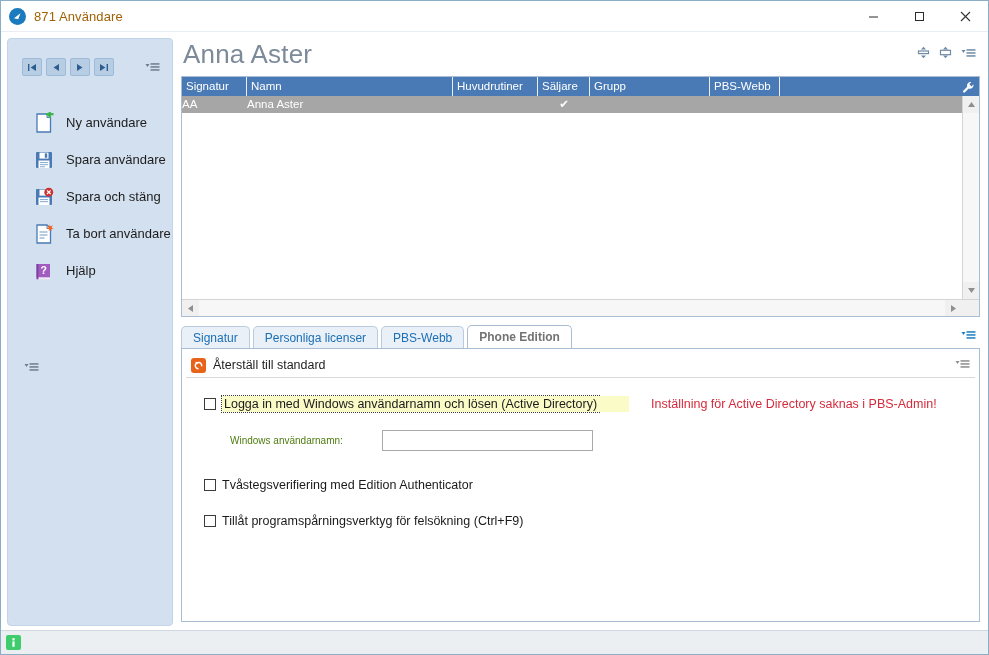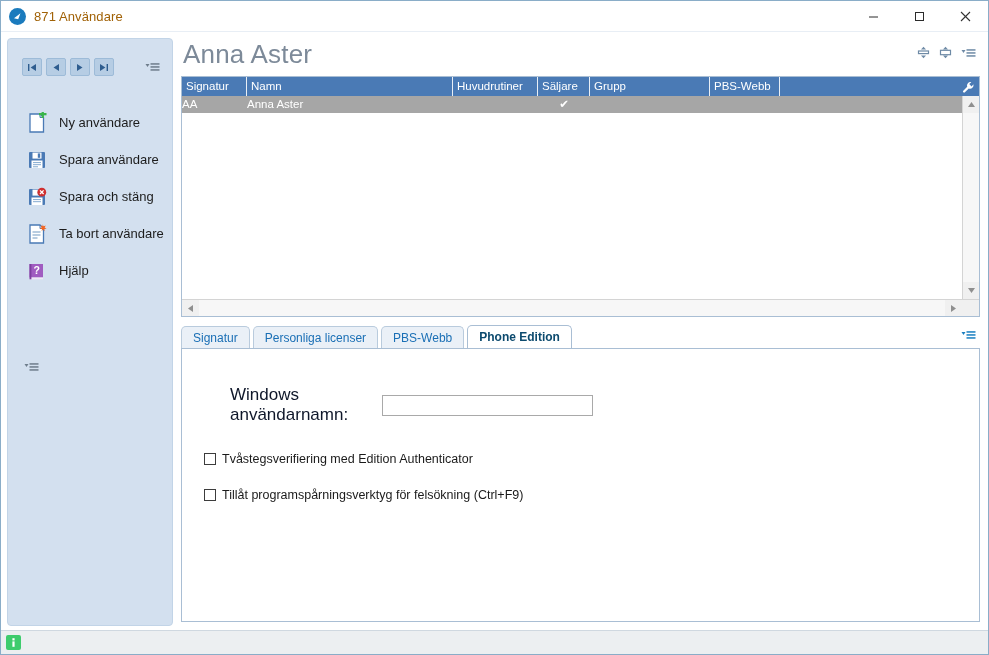--- a/index.html
+++ b/index.html
@@ -106,21 +106,21 @@
     display:flex; align-items:center; justify-content:center;
   }
   .nav-spacer { flex:1 1 auto; }
 
   .menu-icon { display:flex; align-items:center; }
 
   .actions { margin-top:28px; }
   .action {
     display:flex; align-items:center;
     height:37px;
-    padding-left:17px;
+    padding-left:24px;
     cursor:default;
   }
   .action-ico {
     width:24px; height:24px; flex:0 0 24px;
     margin-right:10px;
     display:flex; align-items:center; justify-content:center;
     position:relative;
   }
   .action-label { font-size:13px; color:#1c1c1c; white-space:nowrap; }
 
@@ -228,21 +228,21 @@
     color:#1a6fb5;
     background:#eaf0f7;
     border:1px solid #b9cbdd;
     border-bottom:0;
     border-radius:5px 5px 0 0;
     margin-right:3px;
     white-space:nowrap;
   }
   .tab.active {
     background:#ffffff;
-    color:#0c4a6e;
+    color:#737373;
     font-weight:bold;
     height:23px;
     border-color:#a9bed4;
   }
   .tabstrip-spacer { flex:1 1 auto; }
   .tabstrip-menu { padding-bottom:3px; padding-right:4px; }
 
   
   .content-panel {
     flex:1 1 auto;
@@ -287,21 +287,21 @@
   }
   .focus-pad { background:#fbfbc8; width:30px; height:16px; }
   .warn {
     font-size:12.5px; color:#d52b3c;
     margin-left:22px; line-height:16px; white-space:nowrap;
   }
   .fieldrow {
     display:flex; align-items:center;
     margin:18px 0 0 26px;
   }
-  .field-label { font-size:17px; color:#0f172a; width:152px; }
+  .field-label { font-size:10px; color:#4d7c0f; width:152px; }
   .field-input {
     width:211px; height:21px;
     border:1px solid #a9a9a9;
     background:#fff;
     font-family:"Liberation Sans", sans-serif;
     font-size:12.5px;
     padding:0 4px; outline:0;
   }
   .spacer-24 { height:26px; }
   .spacer-20 { height:20px; }
@@ -582,23 +582,47 @@
             <path d="M0.5 2 L4.5 2 L2.5 5 Z" fill="#1a7fc1"></path>
             <rect x="5.5" y="1.2" width="9" height="1.5" fill="#1a7fc1"></rect>
             <rect x="5.5" y="4.2" width="9" height="1.5" fill="#1a7fc1"></rect>
             <rect x="5.5" y="7.2" width="9" height="1.5" fill="#1a7fc1"></rect>
           </svg>
         </div>
       </div>
 
       <div class="content-panel">
 
+        <div class="reset-row">
+          <span class="reset-ico">
+            <svg width="11" height="11" viewBox="0 0 11 11">
+              <path d="M8.6 6.4 a3.2 3.2 0 1 0 -3.1 2.4 L5.5 8.8" fill="none" stroke="#ffffff" stroke-width="1.5"></path>
+              <path d="M2.6 1.4 L2.6 4.6 L5.6 3.2 Z" fill="#ffffff"></path>
+            </svg>
+          </span>
+          <span class="reset-label">Återställ till standard</span>
+          <span class="reset-spacer"></span>
+          <span>
+            <svg width="15" height="11" viewBox="0 0 15 11">
+              <path d="M0.5 2 L4.5 2 L2.5 5 Z" fill="#8d8d8d"></path>
+              <rect x="5.5" y="1.2" width="9" height="1.5" fill="#8d8d8d"></rect>
+              <rect x="5.5" y="4.2" width="9" height="1.5" fill="#8d8d8d"></rect>
+              <rect x="5.5" y="7.2" width="9" height="1.5" fill="#8d8d8d"></rect>
+            </svg>
+          </span>
+        </div>
 
         <div class="form">
 
+          <div class="cbrow">
+            <span class="cbox"></span>
+            <span class="cb-label focused">Logga in med Windows användarnamn och lösen (Active Directory)</span>
+            <span class="focus-pad"></span>
+            <span class="warn">Inställning för Active Directory saknas i PBS-Admin!</span>
+          </div>
 
           <div class="fieldrow">
             <span class="field-label">Windows användarnamn:</span>
             <input class="field-input" type="text" value="" style="">
           </div>
 
           <div class="spacer-24"></div>
 
           <div class="cbrow">
             <span class="cbox"></span>

